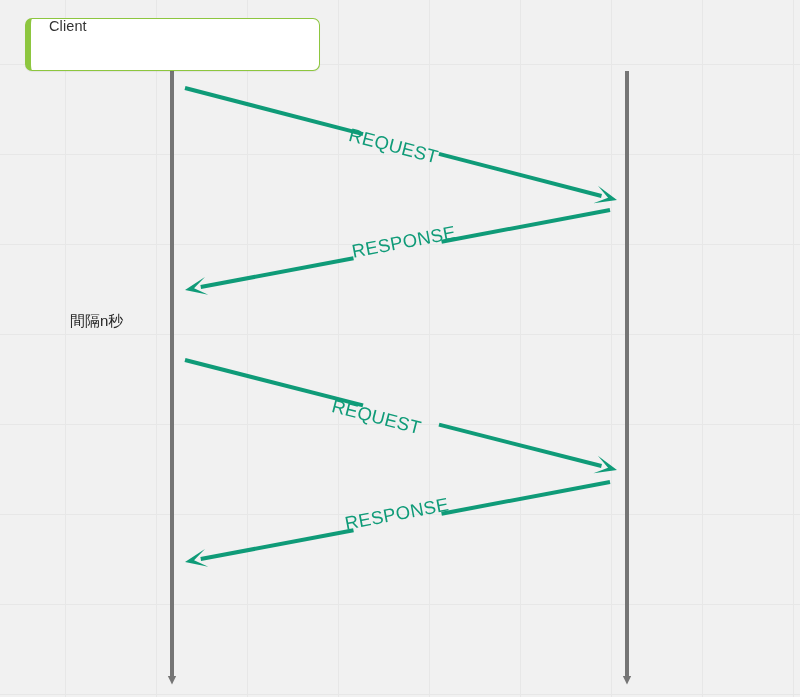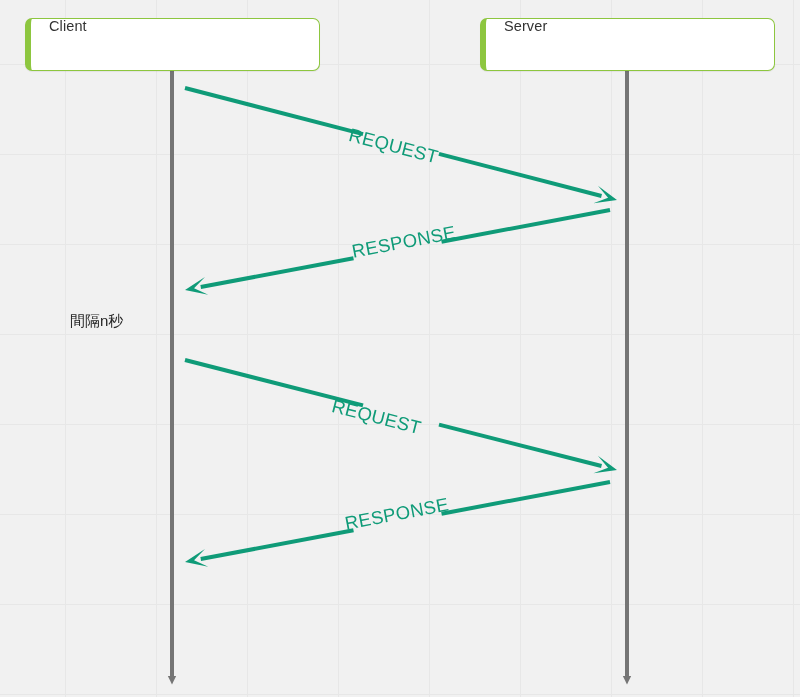--- a/index.html
+++ b/index.html
@@ -94,19 +94,16 @@
         <line x1="353.4732008555164" y1="530.2873974860205" x2="200.72385683731557" y2="559.0402151835641" stroke="#0f9b78" stroke-width="4" stroke-linecap="butt"></line>
         <polygon points="185.00,562.00 204.96,549.09 194.08,560.29 208.29,566.77" fill="#0f9b78"></polygon>
         <text class="msg-label" x="398" y="520" text-anchor="middle" transform="rotate(-10.7 398 520)">RESPONSE</text>
       </g>
   </svg>
 
   <div class="participant-box" id="box-client" style="left: 25px; top: 18px; width: 295px; height: 53px;">
     <span class="participant-label">Client</span>
   </div>
 
-  <div class="participant-box" id="box-server" style="left: 480px; top: 18px; width: 295px; height: 53px;">
-    <span class="participant-label">Server</span>
-  </div>
 
   <div class="note-text" id="note-0" style="left: 70px; top: 313px;">間隔n秒</div>
 
 </div>
 
 </body></html>

